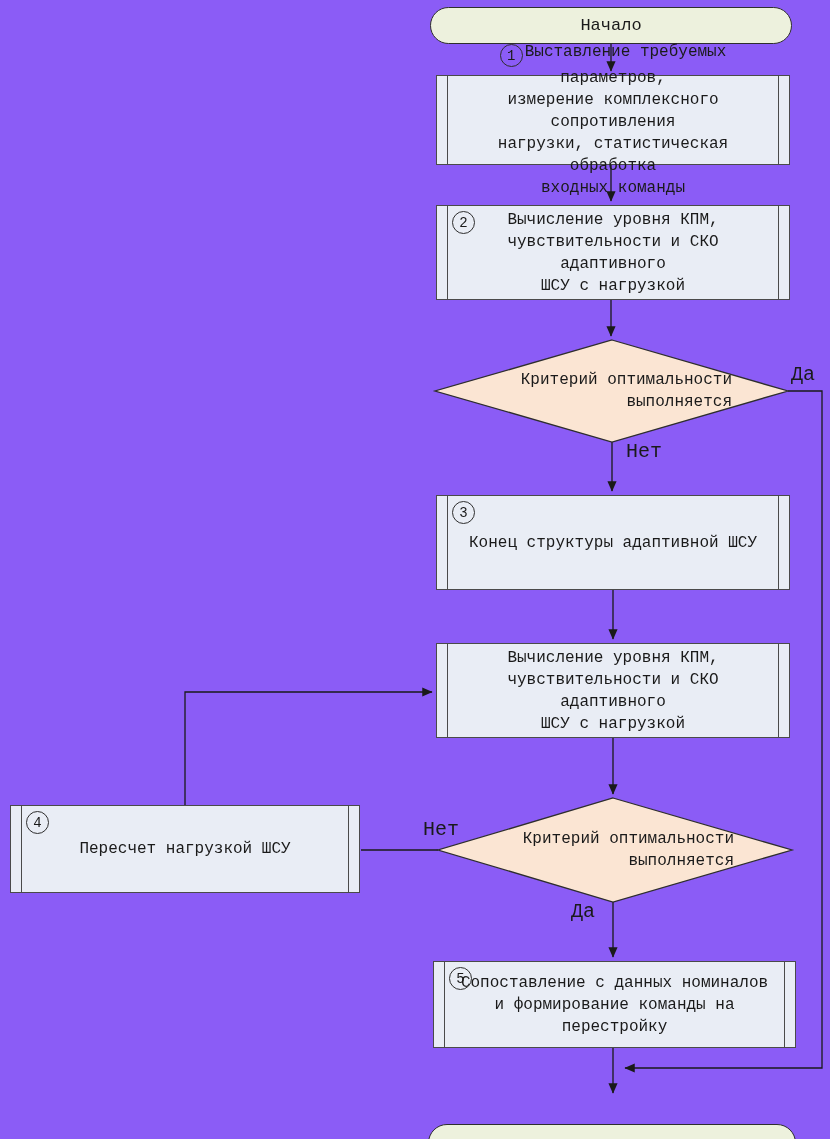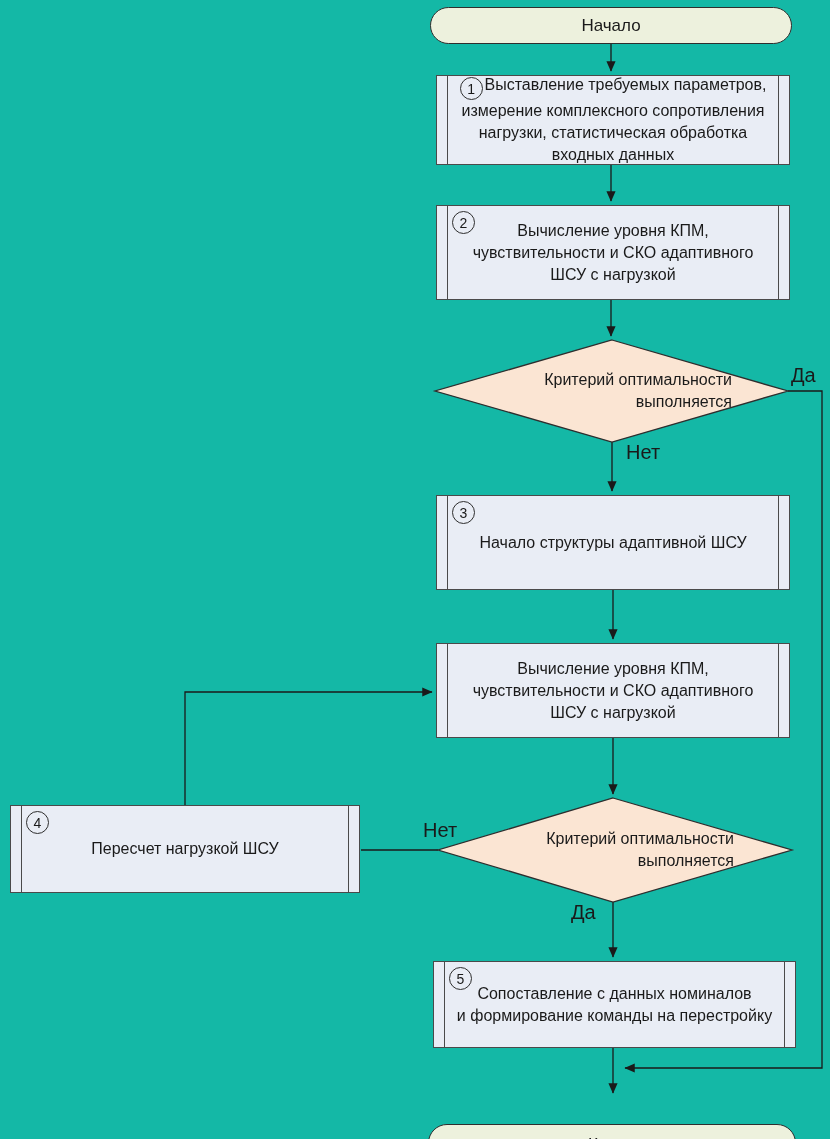--- a/index.html
+++ b/index.html
@@ -1,23 +1,23 @@
 <!DOCTYPE html>
 <html style="--terminal-fill: #edf1dd; --process-fill: #e9edf5; --text: #1a1a1a;"><head>
 <meta charset="utf-8">
 <style>
   html, body { margin: 0; padding: 0; background: #ffffff; }
   .canvas {
     position: relative;
     width: 830px;
     height: 1139px;
-    font-family: Liberation Sans, sans-serif;
+    font-family: Liberation Mono, monospace;
     color: var(--text, #1a1a1a);
     overflow: hidden;
-    background: #14b8a6;
+    background: #8b5cf6;
   }
   svg.wires { position: absolute; left: 0; top: 0; z-index: 1; }
 
   .node { position: absolute; z-index: 2; box-sizing: border-box; }
 
   .terminal {
     background: var(--terminal-fill, #edf1dd);
     border: 1.5px solid #2e2e2e;
     border-radius: 19px;
     display: flex; align-items: center; justify-content: center;
@@ -100,40 +100,40 @@
   <div class="node terminal" style="left:430px; top:7px; width:362px; height:37px;">
     <span>Начало</span>
   </div>
 
   <div class="node procbox" style="left:436px; top:75px; width:354px; height:90px;">
     <span class="sideline l"></span>
     <span class="sideline r"></span>
     <div class="boxtext"><span class="circnum inline">1</span><span>Выставление требуемых параметров,
 измерение комплексного сопротивления
 нагрузки, статистическая обработка
-входных данных</span></div>
+входных команды</span></div>
   </div>
 
   <div class="node procbox" style="left:436px; top:205px; width:354px; height:95px;">
     <span class="sideline l"></span>
     <span class="sideline r"></span>
     <span class="circnum corner">2</span>
     <div class="boxtext">Вычисление уровня КПМ,
 чувствительности и СКО адаптивного
 ШСУ с нагрузкой</div>
   </div>
 
   <div class="diamond-text" style="left:491px; top:369px; width:241px;">Критерий оптимальности
 выполняется</div>
 
   <div class="node procbox" style="left:436px; top:495px; width:354px; height:95px;">
     <span class="sideline l"></span>
     <span class="sideline r"></span>
     <span class="circnum corner">3</span>
-    <div class="boxtext">Начало структуры адаптивной ШСУ</div>
+    <div class="boxtext">Конец структуры адаптивной ШСУ</div>
   </div>
 
   <div class="node procbox" style="left:436px; top:643px; width:354px; height:95px;">
     <span class="sideline l"></span>
     <span class="sideline r"></span>
     <div class="boxtext">Вычисление уровня КПМ,
 чувствительности и СКО адаптивного
 ШСУ с нагрузкой</div>
   </div>
 

